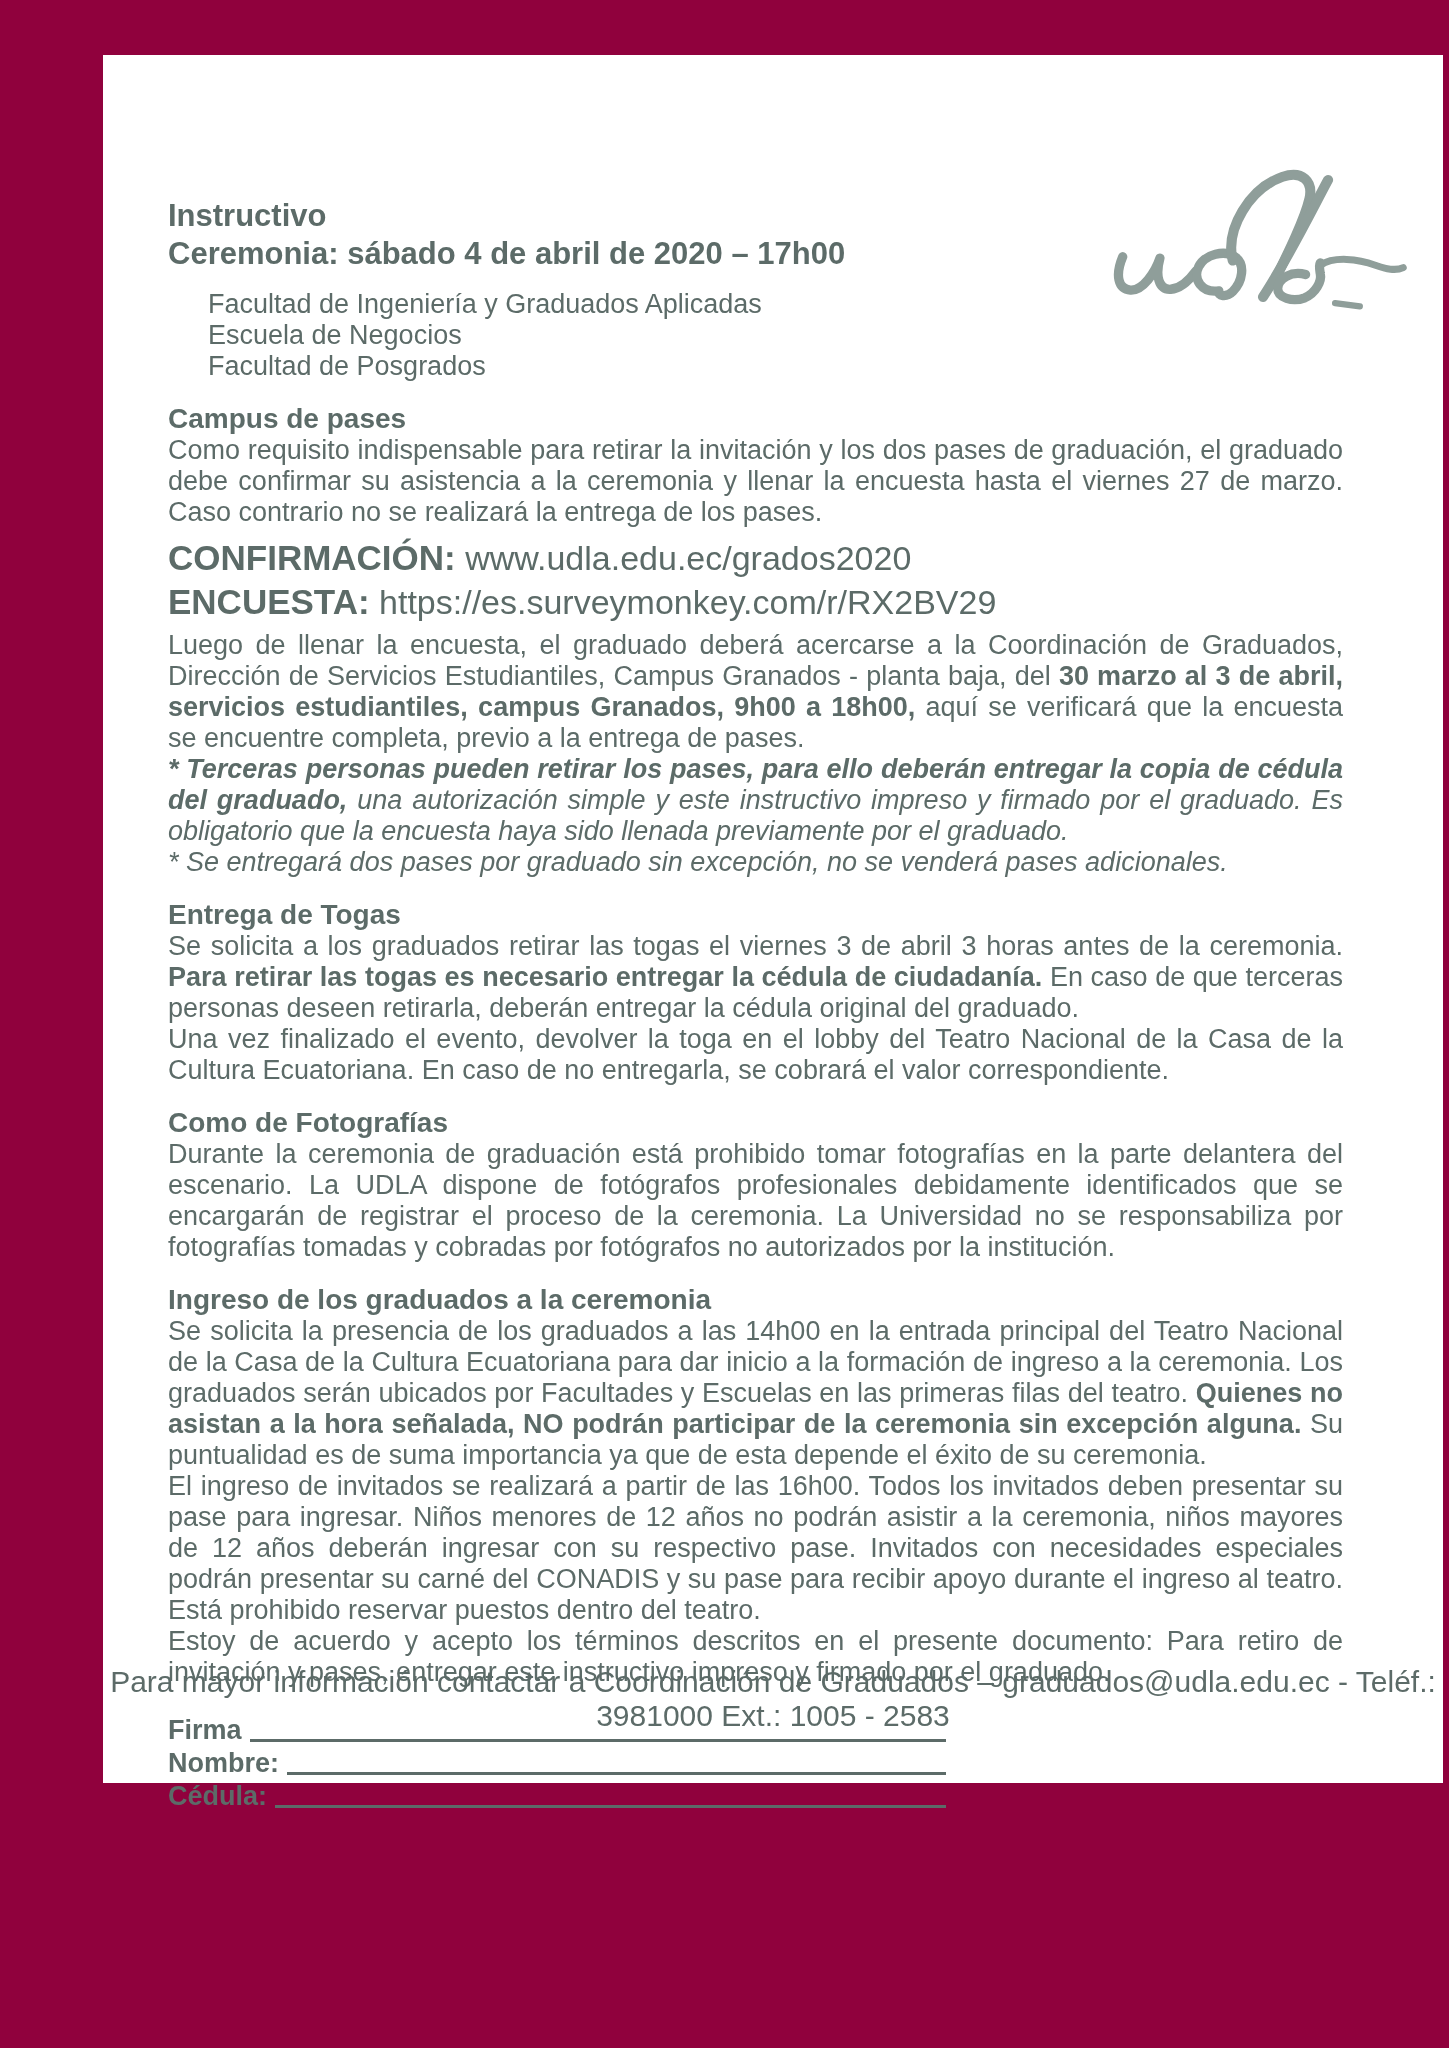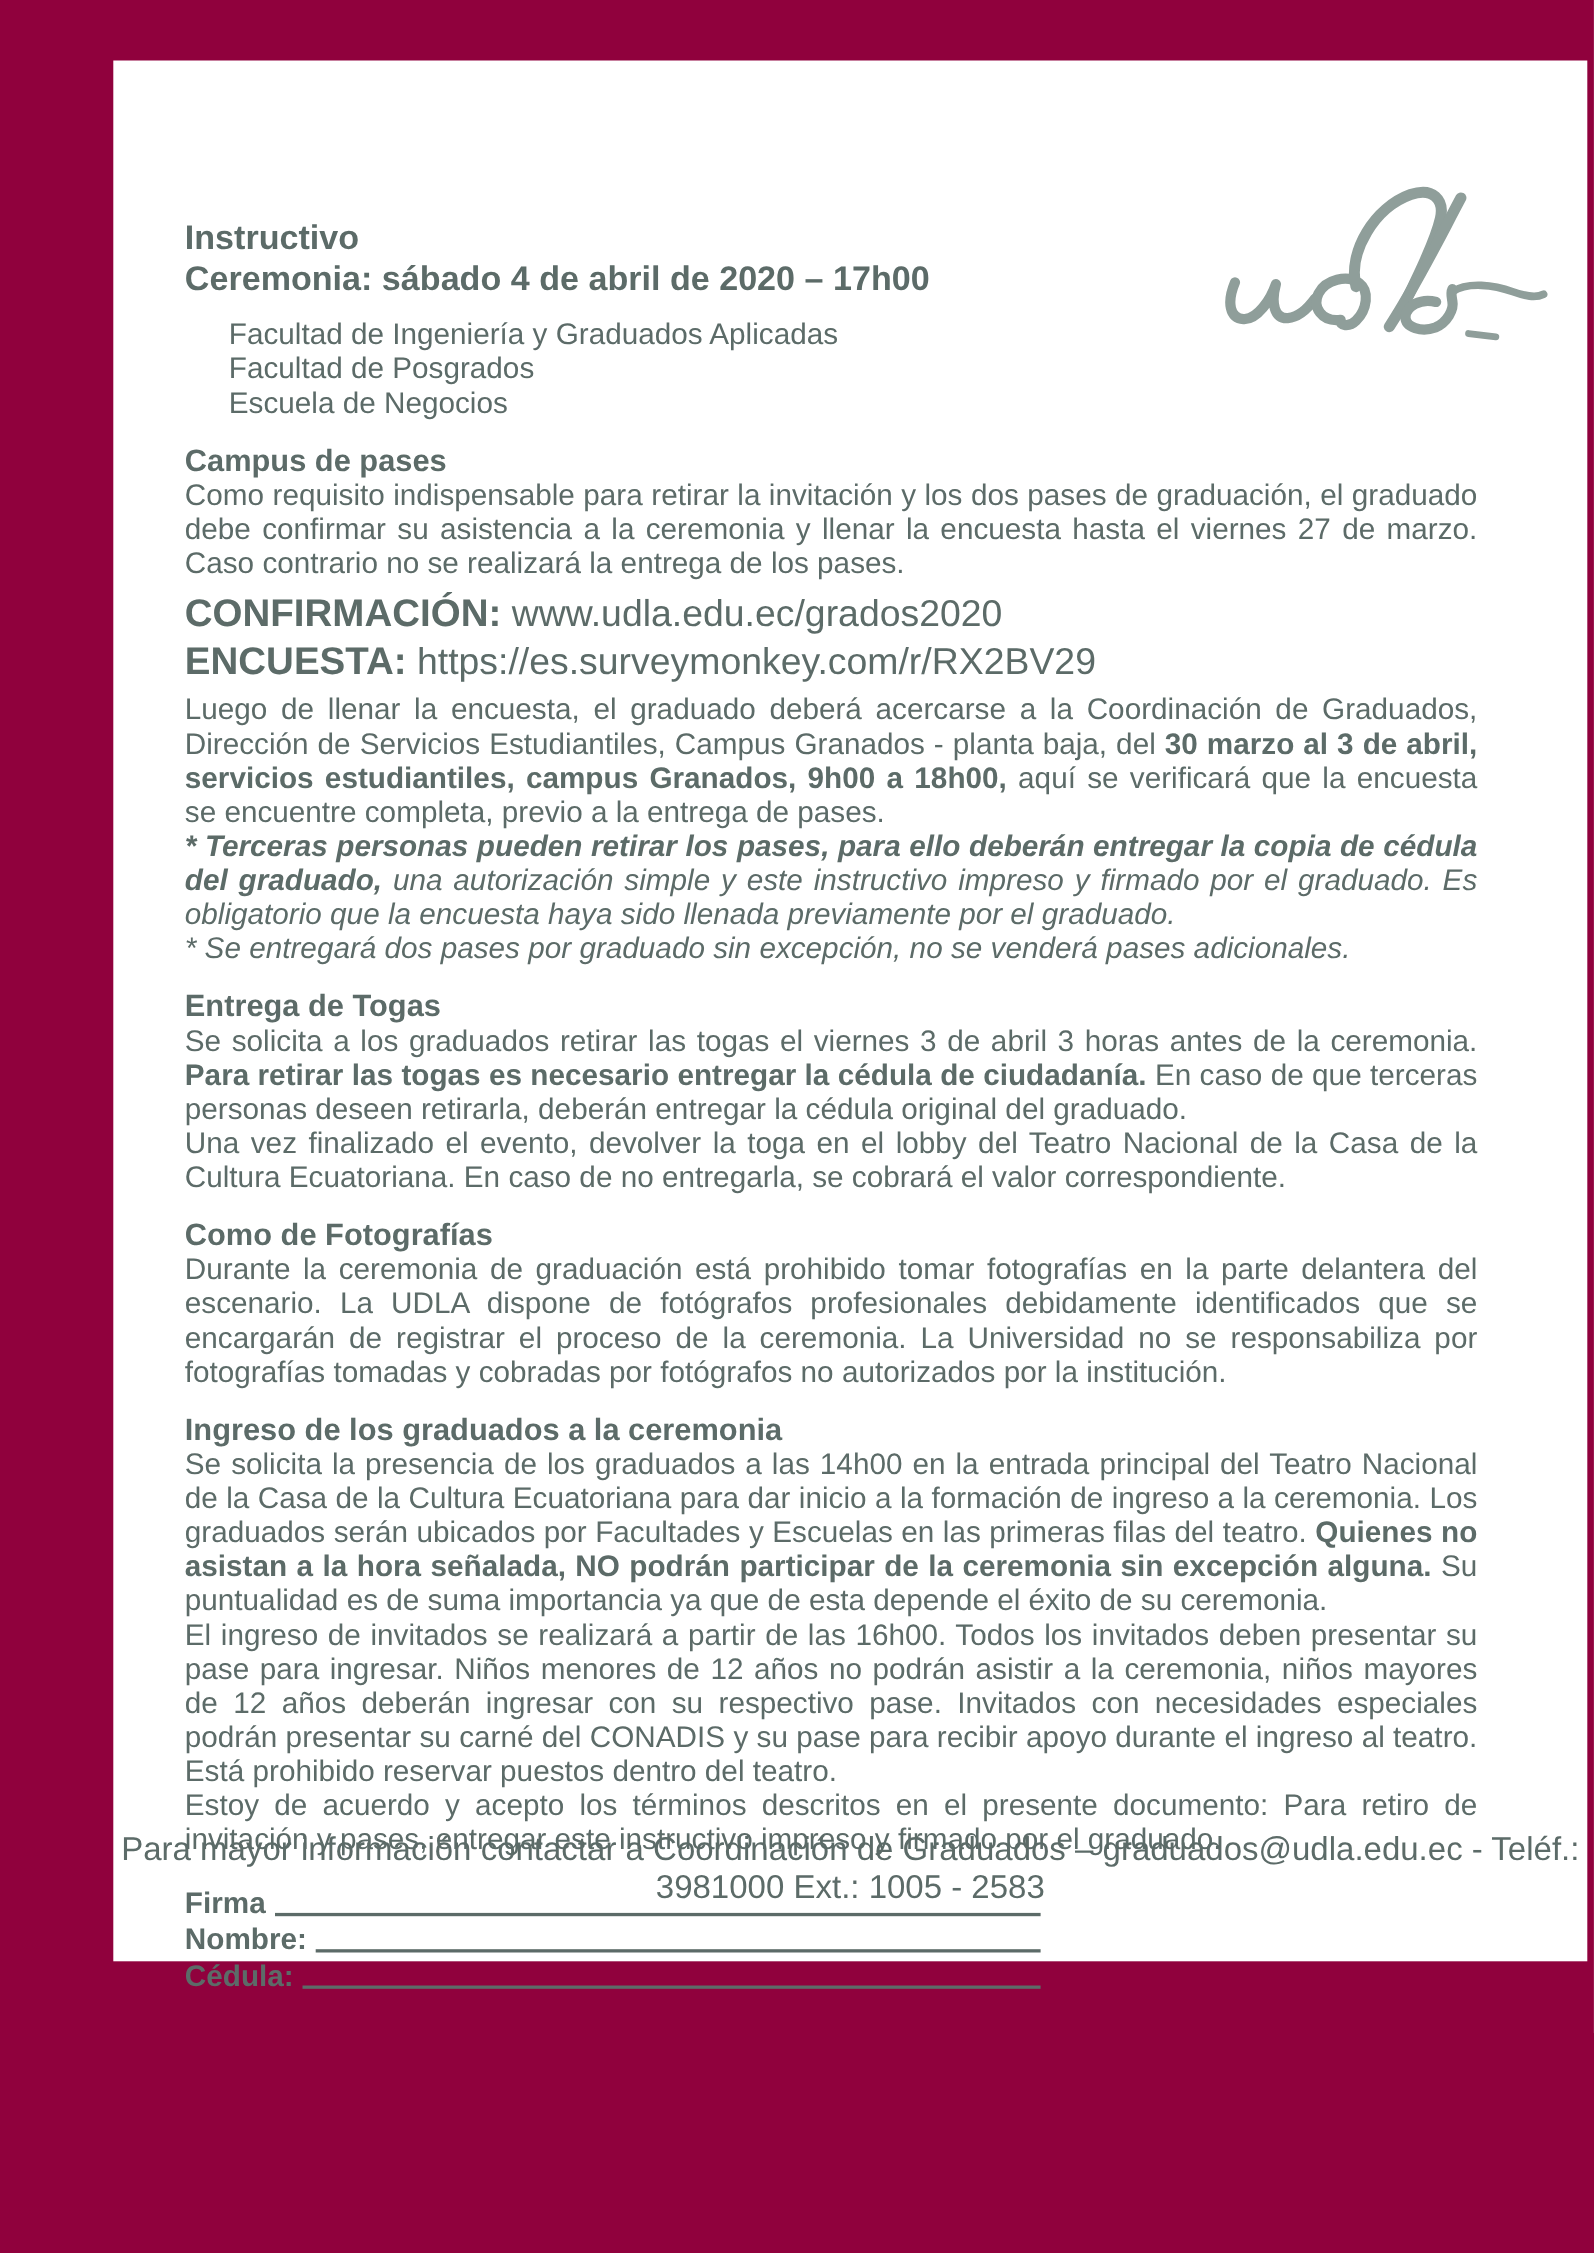--- a/index.html
+++ b/index.html
@@ -67,22 +67,22 @@
 
   <div class="content">
 
     <div class="doc-title">
       <div>Instructivo</div>
       <div>Ceremonia: sábado 4 de abril de 2020 – 17h00</div>
     </div>
 
     <div class="faculties">
       <div>Facultad de Ingeniería y Graduados Aplicadas</div>
+      <div>Escuela de Negocios</div>
       <div>Facultad de Posgrados</div>
-      <div>Escuela de Negocios</div>
     </div>
 
     <div class="section-heading">Campus de pases</div>
     <p class="body">Como requisito indispensable para retirar la invitación y los dos pases de graduación, el graduado debe confirmar su asistencia a la ceremonia y llenar la encuesta hasta el viernes 27 de marzo. Caso contrario no se realizará la entrega de los pases.</p>
 
     <div class="center-block">
       <div class="center-line">
         <span class="lbl">CONFIRMACIÓN:</span>
         <span>www.udla.edu.ec/grados2020</span>
       </div>

